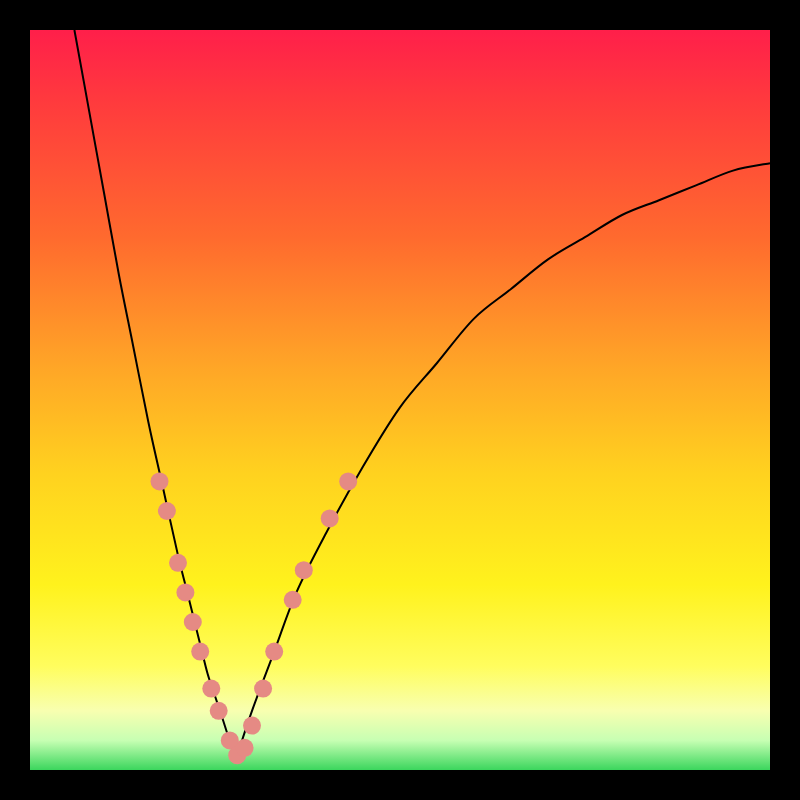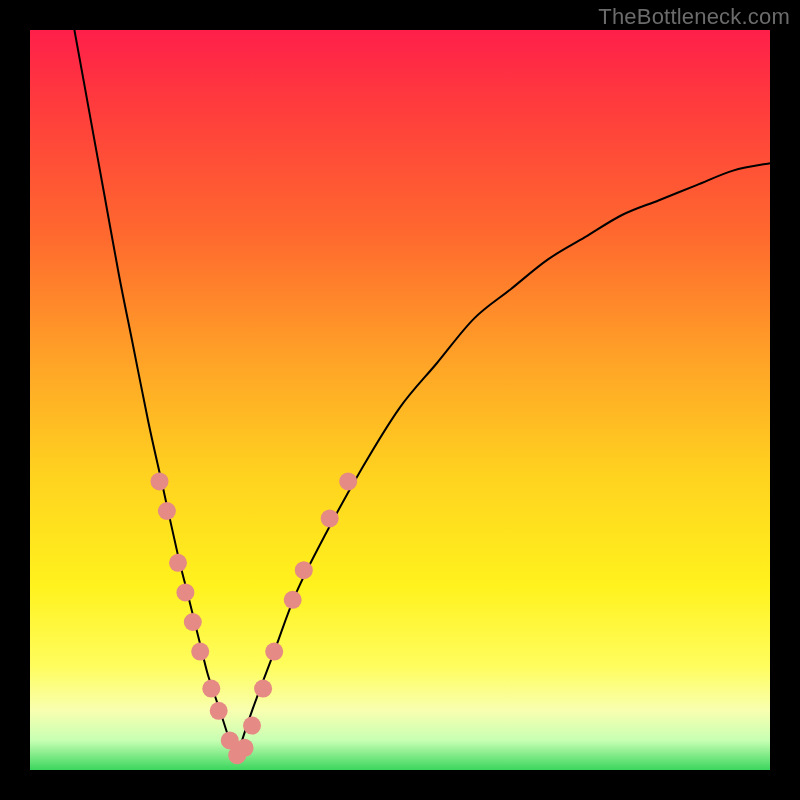--- a/index.html
+++ b/index.html
@@ -88,14 +88,13 @@
           <circle cx="222.0" cy="695.6" r="9" class="dot" fill="#e58a84"></circle>
           <circle cx="233.1" cy="658.6" r="9" class="dot" fill="#e58a84"></circle>
           <circle cx="244.2" cy="621.6" r="9" class="dot" fill="#e58a84"></circle>
           <circle cx="262.7" cy="569.8" r="9" class="dot" fill="#e58a84"></circle>
           <circle cx="273.8" cy="540.2" r="9" class="dot" fill="#e58a84"></circle>
           <circle cx="299.7" cy="488.4" r="9" class="dot" fill="#e58a84"></circle>
           <circle cx="318.2" cy="451.4" r="9" class="dot" fill="#e58a84"></circle>
         </g>
     </svg>
   </div>
-  <div class="watermark">TheBottleneck.com</div>
 </div>
 
 </body></html>

